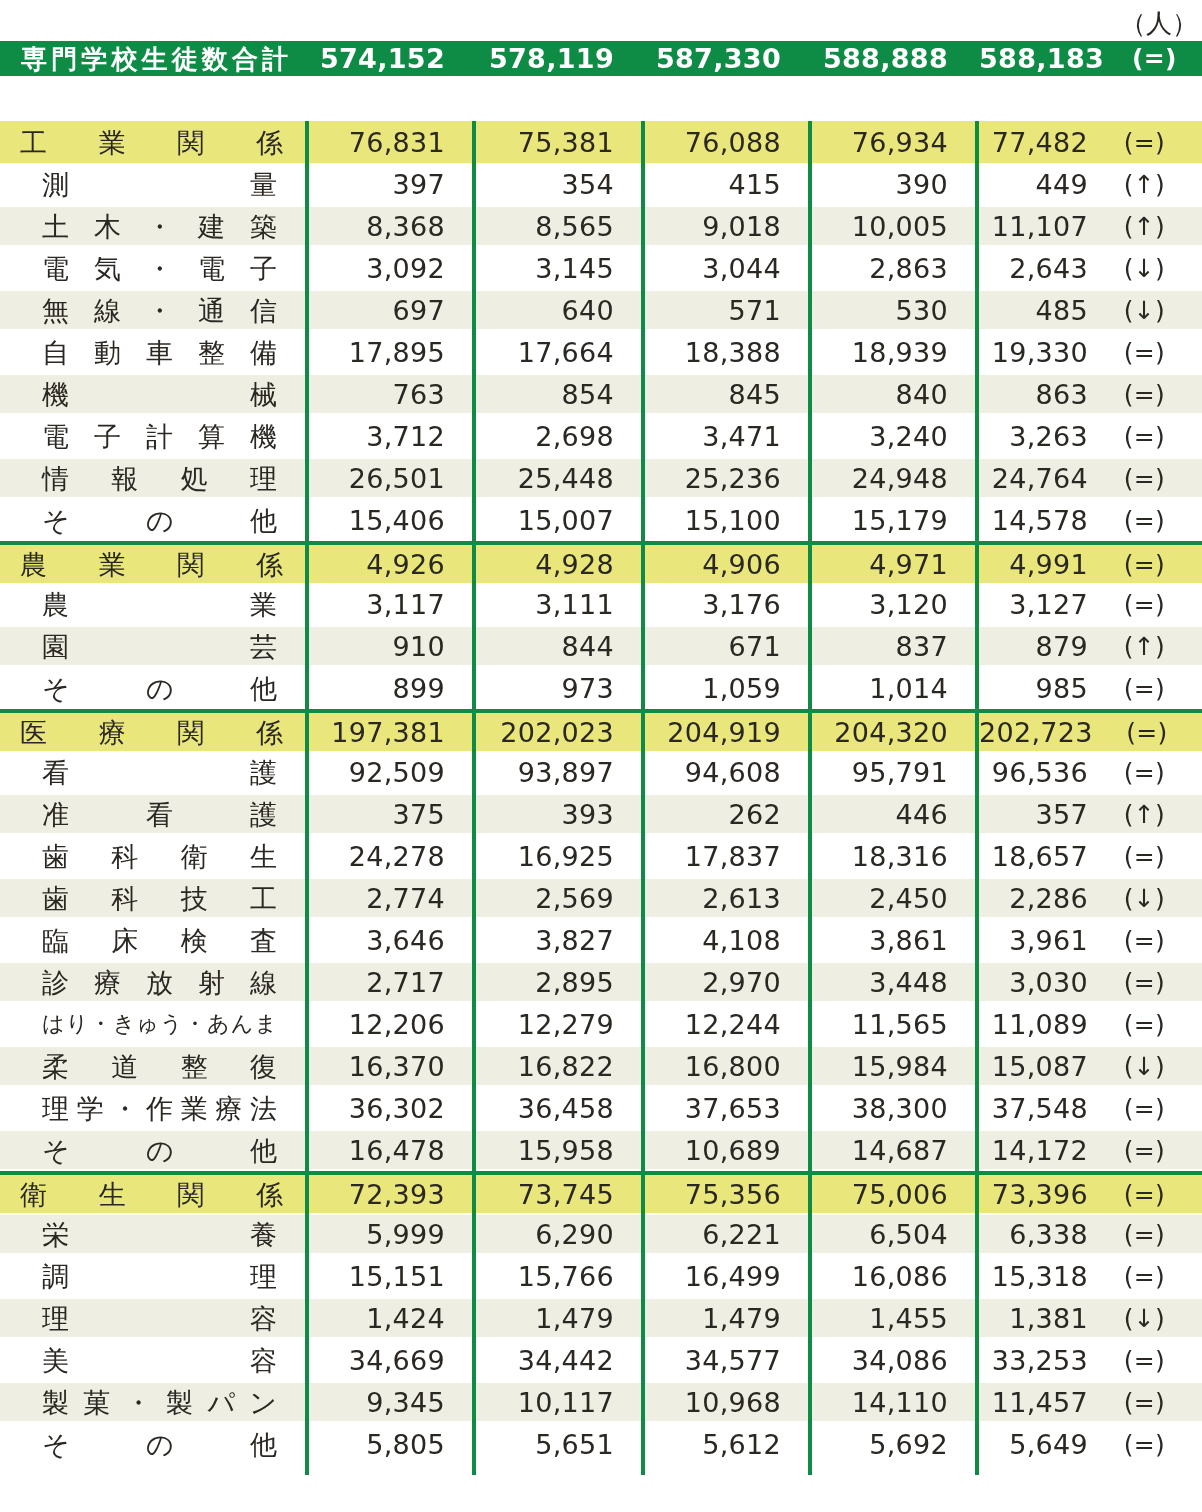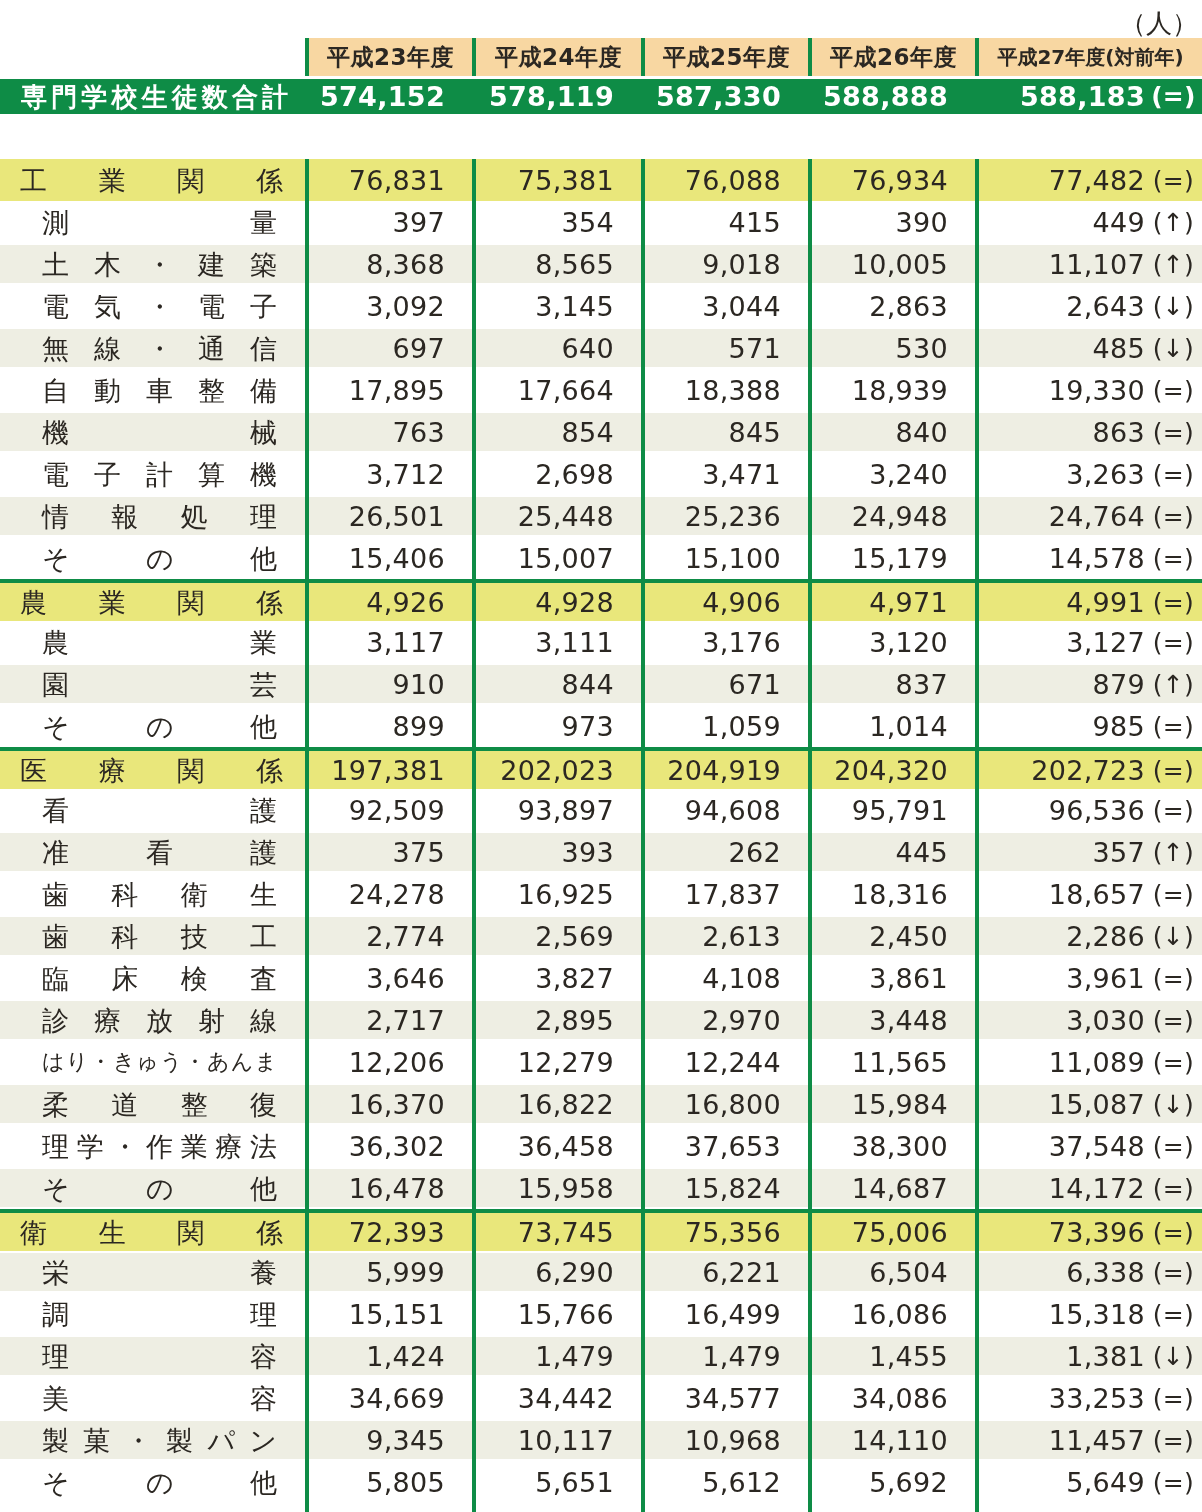--- a/index.html
+++ b/index.html
@@ -36,43 +36,35 @@
   .lbl{display:flex;justify-content:space-between;align-items:center;width:100%;
        font-size:27px;line-height:1;}
   .cat-lbl{padding:0 22px 0 20px;}
   .sub-lbl{padding:0 28px 0 42px;}
   .total-lbl{padding:0 17px 0 21px;font-size:26px;}
   .lbl.long{font-size:22px;}
 
   .vc{border-left:4px solid #0e8c46;display:flex;align-items:center;justify-content:flex-end;
       padding-right:27px;font-size:27px;letter-spacing:.3px;}
   .lastc{border-left:4px solid #0e8c46;display:flex;align-items:center;
-         font-size:27px;letter-spacing:.3px;}
+         padding-right:29px;font-size:27px;letter-spacing:.3px;gap:28px;}
   .lastc .num{flex:1;text-align:right;}
   .lastc .mk{width:57px;text-align:center;font-size:25px;}
 
   .filler{height:10px;}
   .fcell{border-left:4px solid #0e8c46;}
   .fblank{border:none;}
 </style>
 </head>
 <body>
 
 <div class="page">
 
   <div class="unit">（人）</div>
 
-  <div class="grid hrow">
-    <div class="hblank"></div>
-    <div class="hcell">平成23年度</div>
-    <div class="hcell">平成24年度</div>
-    <div class="hcell">平成25年度</div>
-    <div class="hcell">平成26年度</div>
-    <div class="hcell h5">平成27年度(対前年)</div>
-  </div>
 
   <div class="grid trow">
     <div class="lc">
       <div class="lbl total-lbl">
           <span>専</span>
           <span>門</span>
           <span>学</span>
           <span>校</span>
           <span>生</span>
           <span>徒</span>
@@ -379,21 +371,21 @@
         <div class="lc">
           <div class="lbl sub-lbl">
             <span>准</span>
             <span>看</span>
             <span>護</span>
           </div>
         </div>
         <div class="vc">375</div>
         <div class="vc">393</div>
         <div class="vc">262</div>
-        <div class="vc">445</div>
+        <div class="vc">446</div>
         <div class="lastc">
           <span class="num">357</span>
           <span class="mk">(↑)</span>
         </div>
       </div>
       <div class="grid brow rw">
         <div class="lc">
           <div class="lbl sub-lbl">
             <span>歯</span>
             <span>科</span>
@@ -531,21 +523,21 @@
       <div class="grid brow rb">
         <div class="lc">
           <div class="lbl sub-lbl">
             <span>そ</span>
             <span>の</span>
             <span>他</span>
           </div>
         </div>
         <div class="vc">16,478</div>
         <div class="vc">15,958</div>
-        <div class="vc">15,824</div>
+        <div class="vc">10,689</div>
         <div class="vc">14,687</div>
         <div class="lastc">
           <span class="num">14,172</span>
           <span class="mk">(=)</span>
         </div>
       </div>
       <div class="grid brow cat sect">
         <div class="lc">
           <div class="lbl cat-lbl">
             <span>衛</span>

